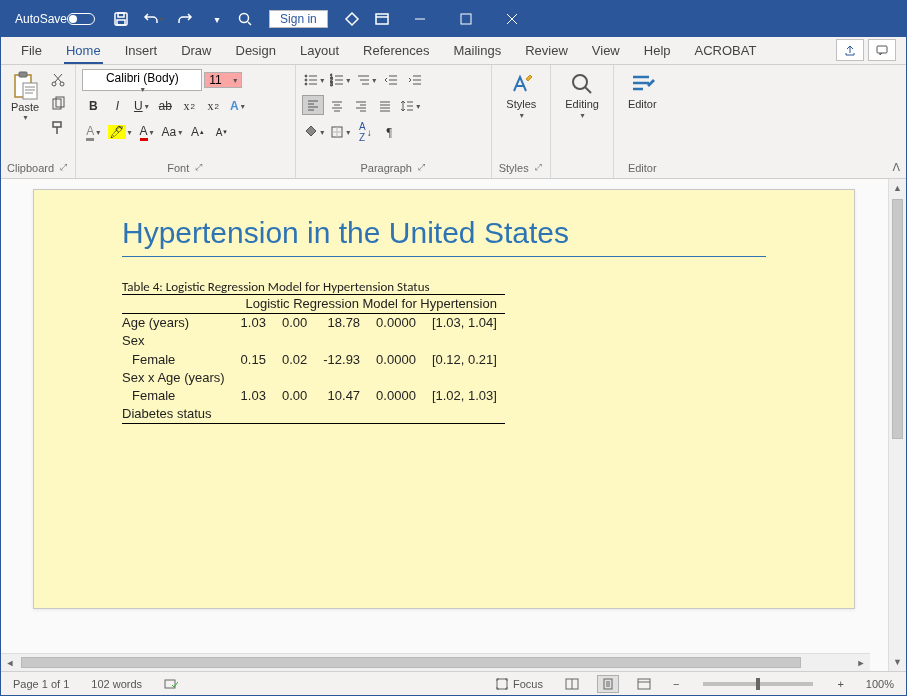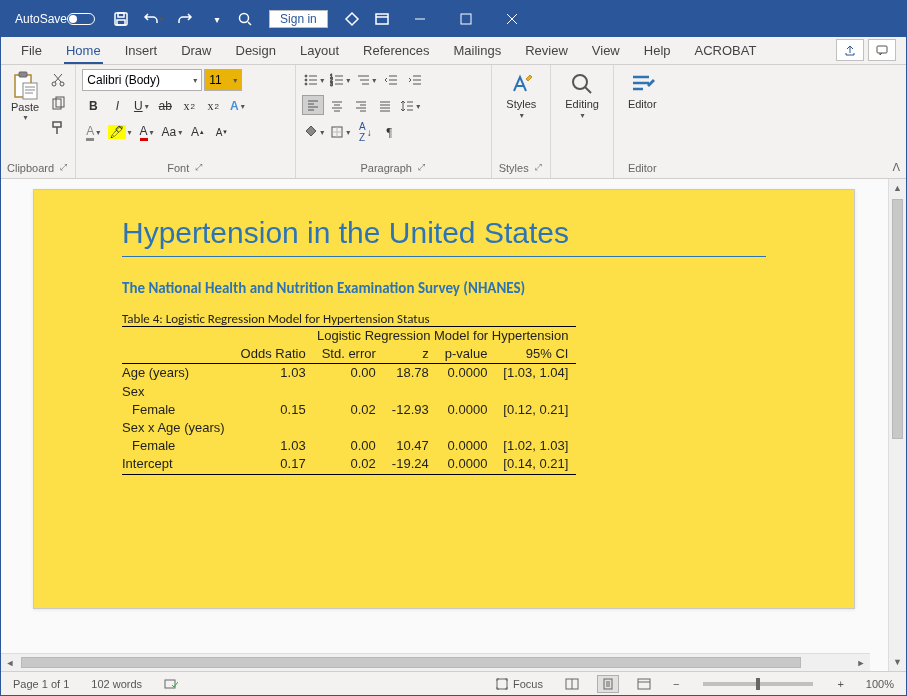--- a/index.html
+++ b/index.html
@@ -39,37 +39,37 @@
   .dd { font-size: 8px; color:#555; margin-left:1px; }
   
   .clip-body { display:flex; gap:4px; align-items:flex-start; }
   .paste-big { display:flex; flex-direction:column; align-items:center; font-size:11px; color:#333; padding: 2px 4px 0; }
   .paste-big svg { width: 28px; height: 30px; }
   .clip-side { display:flex; flex-direction:column; gap:2px; }
   .clip-side .rbtn svg { width:16px; height:16px; stroke:#555; }
   
   .font-body { display:flex; flex-direction:column; gap:4px; }
   .font-row { display:flex; gap:2px; align-items:center; }
-  .font-name { width:120px; height:22px; border:1px solid #b0b0b0; background:#fff; font-size:12px; padding:1px 4px; display:flex; align-items:center; justify-content:space-between;}
-  .font-size { width:38px; height:22px; border:1px solid #b0b0b0; background:#eab308; font-size:12px; padding:1px 4px; display:flex; align-items:center; justify-content:space-between;}
+  .font-name { width:120px; height:22px; border:1px solid #b0b0b0; background:#fff; font-size:12px; padding:1px 4px; display:flex; align-items:center; justify-content:space-between;flex-direction:column;}
+  .font-size { width:38px; height:16px; border:1px solid #b0b0b0; background:#fca5a5; font-size:12px; padding:1px 4px; display:flex; align-items:center; justify-content:space-between;}
   .font-row2 .rbtn { font-family: "Times New Roman", serif; }
   
   .para-body { display:flex; flex-direction:column; gap:4px; }
   .para-row { display:flex; gap:2px; }
   .para-row .rbtn svg { stroke:#555; fill:#555; }
   .align-active { background:#d0d0d0; border:1px solid #a0a0a0; height:20px;}
   
   .big-btn { display:flex; flex-direction:column; align-items:center; font-size:11px; color:#333; padding: 2px 8px 0; gap:1px;}
   .big-btn svg { width: 26px; height: 26px; }
   .ribbon-collapse { position:absolute; right:6px; bottom:4px; font-size:11px; color:#666;}
   
   
   .docarea { position: absolute; top: 178px; left: 0; right: 0; bottom: 24px; background: #fafafa; display: flex; }
   .doc-scroll { flex:1; overflow: hidden; position: relative; }
-  .page { position:absolute; left: 32px; top: 10px; width: 822px; height: 420px; background: #fde047; border: 1px solid #c8c8c8; box-shadow: 0 1px 3px rgba(0,0,0,.08); padding: 26px 88px 20px; }
+  .page { position:absolute; left: 32px; top: 10px; width: 822px; height: 420px; background: #fef9c3; border: 1px solid #c8c8c8; box-shadow: 0 1px 3px rgba(0,0,0,.08); padding: 26px 88px 20px; }
   .vscroll { width: 18px; background: #f0f0f0; border-left:1px solid #ddd; display:flex; flex-direction:column; align-items:center; }
   .vscroll .arrow { height:18px; width:100%; display:flex; align-items:center; justify-content:center; font-size:9px; color:#666;}
   .vscroll .track { flex:1; width:100%; position:relative; background:#f0f0f0;}
   .vscroll .thumb { position:absolute; left:3px; right:3px; top:2px; height:240px; background:#c8c8c8; border:1px solid #b8b8b8;}
   .hscroll { position:absolute; left:0; right:18px; bottom:0; height:18px; background:#f0f0f0; border-top:1px solid #ddd; display:flex; align-items:center;}
   .hscroll .arrow { width:18px; height:100%; display:flex; align-items:center; justify-content:center; font-size:9px; color:#666;}
   .hscroll .track { flex:1; height:100%; position:relative;}
   .hscroll .thumb { position:absolute; top:3px; bottom:3px; left:2px; width:780px; background:#c8c8c8; border:1px solid #b8b8b8;}
   
   
@@ -433,36 +433,27 @@
         <span>Editor</span>
       </div>
   </div>
   <div class="ribbon-collapse">ᐱ</div>
 </div>
 
 <div class="docarea">
   <div class="doc-scroll">
     <div class="page">
       <div class="doc-title">Hypertension in the United States</div>
-      <div class="doc-h2">The National Health and Nutrition Examination Survey (NHANES)</div>
       <div class="tbl-caption">Table 4: Logistic Regression Model for Hypertension Status</div>
       <table class="reg">
         <thead>
           <tr>
               <th class="lh"></th>
               <th colspan="5" class="span-header">Logistic Regression Model for Hypertension</th>
             </tr>
-          <tr>
-            <th class="lh"></th>
-            <th>Odds Ratio</th>
-            <th>Std. error</th>
-            <th>z</th>
-            <th>p-value</th>
-            <th>95% CI</th>
-          </tr>
         </thead>
         <tbody id="reg-body">
             <tr>
               <td class="lh">Age (years)</td>
               <td>1.03</td>
               <td>0.00</td>
               <td>18.78</td>
               <td>0.0000</td>
               <td>[1.03, 1.04]</td>
             </tr>
@@ -492,26 +483,26 @@
             </tr>
             <tr>
               <td class="ind">Female</td>
               <td>1.03</td>
               <td>0.00</td>
               <td>10.47</td>
               <td>0.0000</td>
               <td>[1.02, 1.03]</td>
             </tr>
             <tr>
-              <td class="lh">Intercept</td>
-              <td>0.17</td>
-              <td>0.02</td>
-              <td>-19.24</td>
-              <td>0.0000</td>
-              <td>[0.14, 0.21]</td>
+              <td class="lh">Diabetes status</td>
+              <td></td>
+              <td></td>
+              <td></td>
+              <td></td>
+              <td></td>
             </tr>
           </tbody>
       </table>
     </div>
     <div class="hscroll">
       <div class="arrow">◄</div>
       <div class="track">
           <div class="thumb"></div>
         </div>
       <div class="arrow">►</div>

